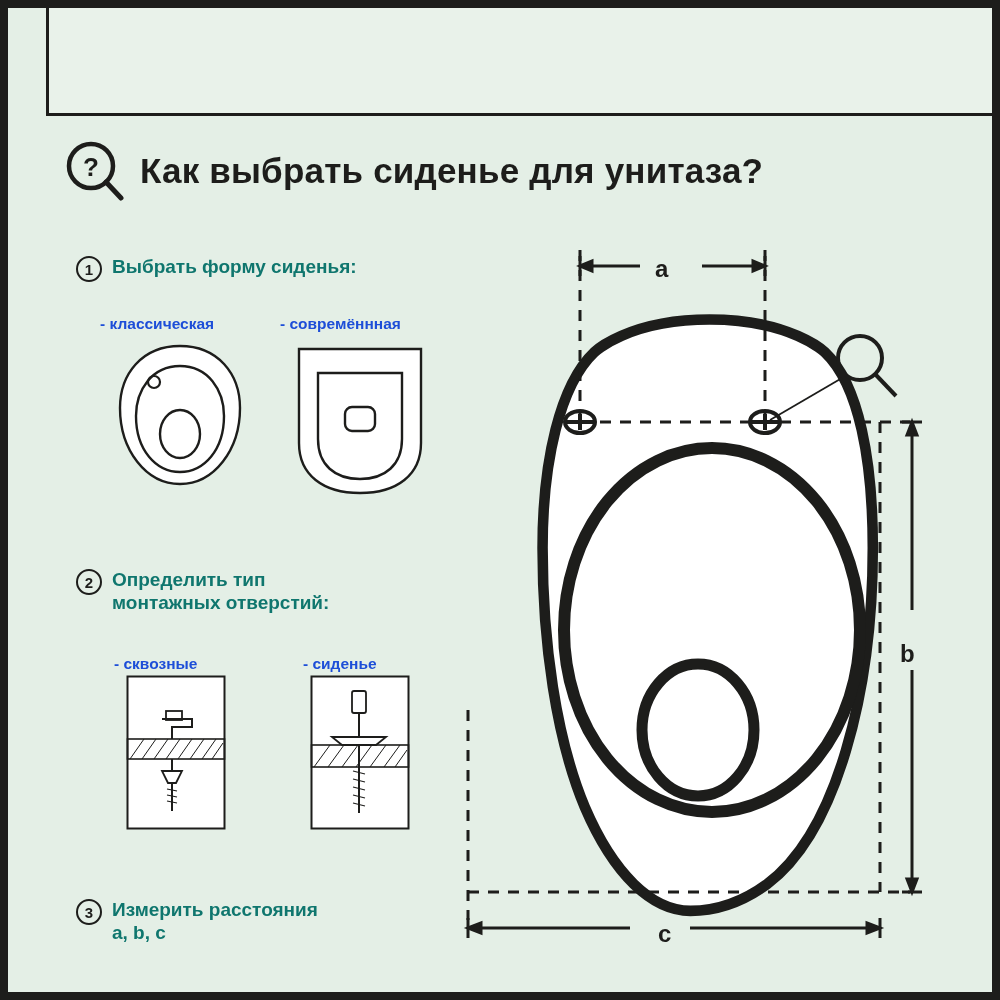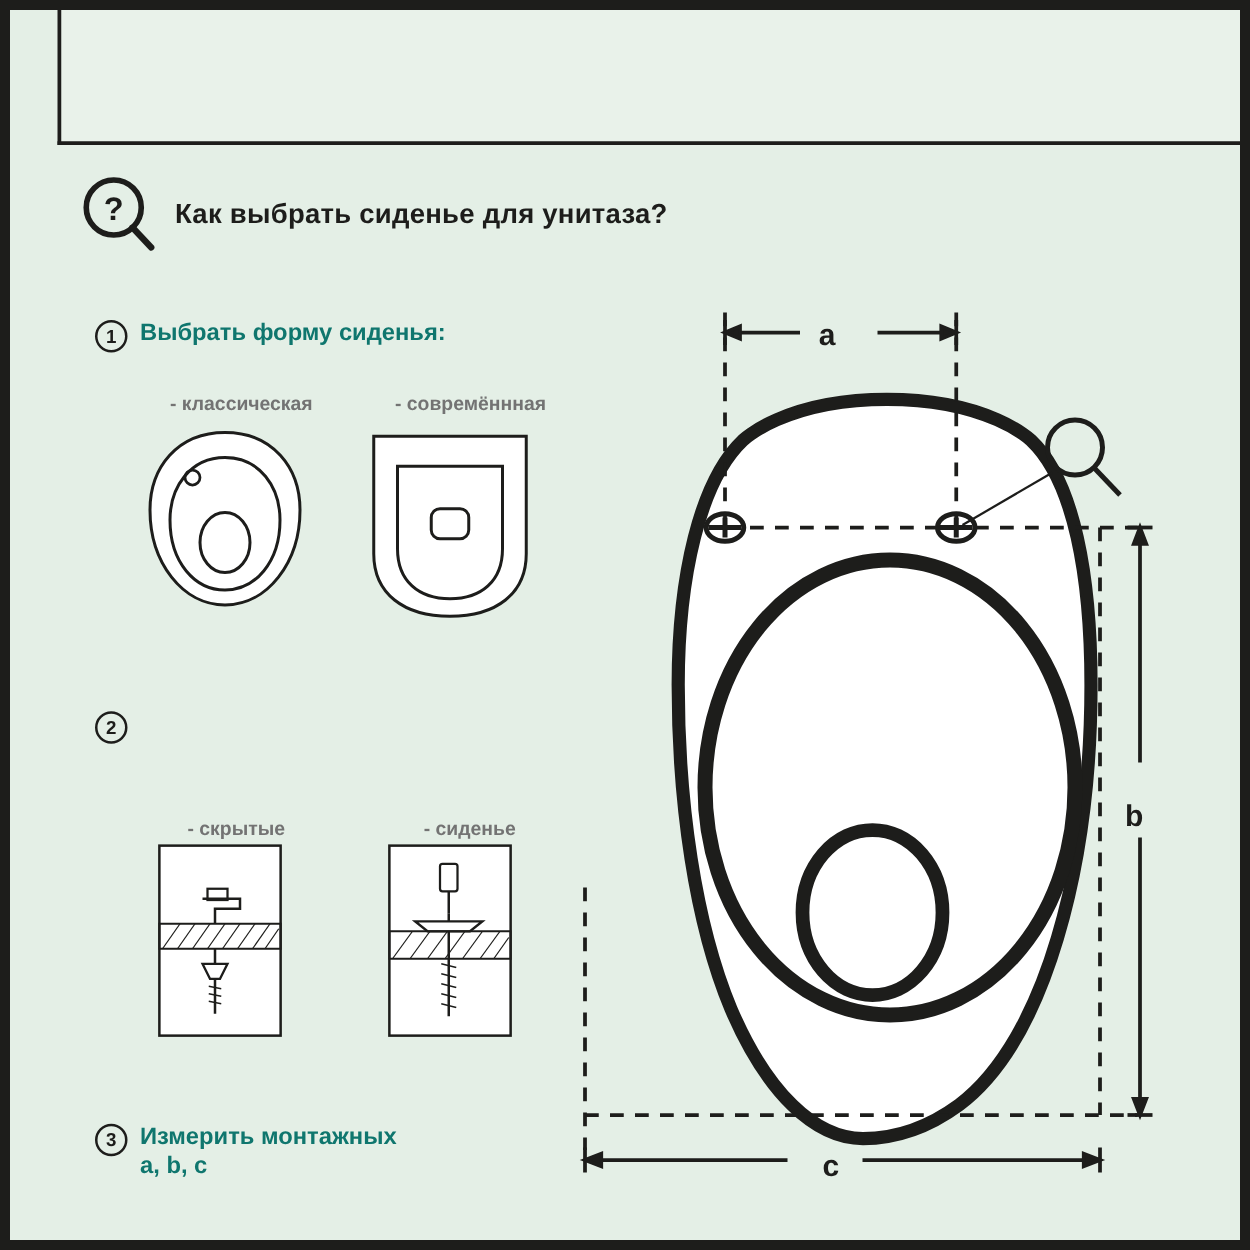--- a/index.html
+++ b/index.html
@@ -69,21 +69,21 @@
     display: flex;
     align-items: center;
     gap: 16px;
   }
   .magnifier-q {
     position: relative;
     width: 60px;
     height: 62px;
   }
   .title-text {
-    font-size: 22px;
+    font-size: 35px;
     font-weight: bold;
     color: #1d1d1b;
     letter-spacing: 0.2px;
     white-space: nowrap;
   }
 
   
   .step {
     position: absolute;
     display: flex;
@@ -115,23 +115,22 @@
 
   .step1 { left: 76px; top: 255px; }
   .step2 { left: 76px; top: 568px; }
   .step3 { left: 76px; top: 898px; }
 
   
   .opt-caption {
     position: absolute;
     font-size: 15.5px;
     font-weight: bold;
-    color: #737373;
+    color: #1d4ed8;
     white-space: nowrap;
-    margin-left: 36px;
   }
   .cap-classic   { left: 100px; top: 315px; }
   .cap-modern    { left: 280px; top: 315px; text-align: right; }
   .cap-through   { left: 114px; top: 655px; }
   .cap-hidden    { left: 303px; top: 655px; }
 
   
   .thumb { position: absolute; }
   .thumb-classic { left: 110px; top: 340px; }
   .thumb-modern  { left: 285px; top: 335px; }
@@ -200,23 +199,25 @@
   <div class="thumb thumb-modern">
     <svg width="150" height="165" viewBox="0 0 150 165">
       <path d="M14 14 L136 14 L136 108 C136 140 112 158 75 158 C38 158 14 140 14 108 Z" fill="#ffffff" stroke="#1d1d1b" stroke-width="2.4"></path>
       <path d="M33 38 L117 38 L117 104 C117 130 100 144 75 144 C50 144 33 130 33 104 Z" fill="none" stroke="#1d1d1b" stroke-width="2.4"></path>
       <rect x="60" y="72" width="30" height="24" rx="7" fill="none" stroke="#1d1d1b" stroke-width="2.4"></rect>
     </svg>
   </div>
 
   <div class="step step2">
     <div class="step-num">2</div>
-  </div>
-
-  <div class="opt-caption cap-through">- скрытые</div>
+    <div class="step-label">Определить тип
+монтажных отверстий:</div>
+  </div>
+
+  <div class="opt-caption cap-through">- сквозные</div>
   <div class="opt-caption cap-hidden">- сиденье</div>
 
   <div class="thumb thumb-through">
     <svg width="100" height="155" viewBox="0 0 100 155">
       <rect x="1.5" y="1.5" width="97" height="152" fill="#ffffff" stroke="#1d1d1b" stroke-width="2"></rect>
       <rect x="1.5" y="64" width="97" height="20" fill="none" stroke="#1d1d1b" stroke-width="1.6"></rect>
       <g stroke="#1d1d1b" stroke-width="1">
         <line x1="4" y1="84" x2="18" y2="64"></line>
           <line x1="16" y1="84" x2="30" y2="64"></line>
         <line x1="28" y1="84" x2="42" y2="64"></line>
@@ -262,21 +263,21 @@
           <line x1="43" y1="104" x2="55" y2="107"></line>
         <line x1="43" y1="112" x2="55" y2="115"></line>
           <line x1="43" y1="120" x2="55" y2="123"></line>
         <line x1="43" y1="128" x2="55" y2="131"></line>
       </g>
     </svg>
   </div>
 
   <div class="step step3">
     <div class="step-num">3</div>
-    <div class="step-label">Измерить монтажных
+    <div class="step-label">Измерить расстояния
 a, b, c</div>
   </div>
 
   <div class="main-illustration">
     <svg width="520" height="730" viewBox="0 0 520 730">
 
       <path d="M140 96
                C140 96 175 62 260 62
                C345 62 380 96 380 96
                C416 130 430 210 430 300

